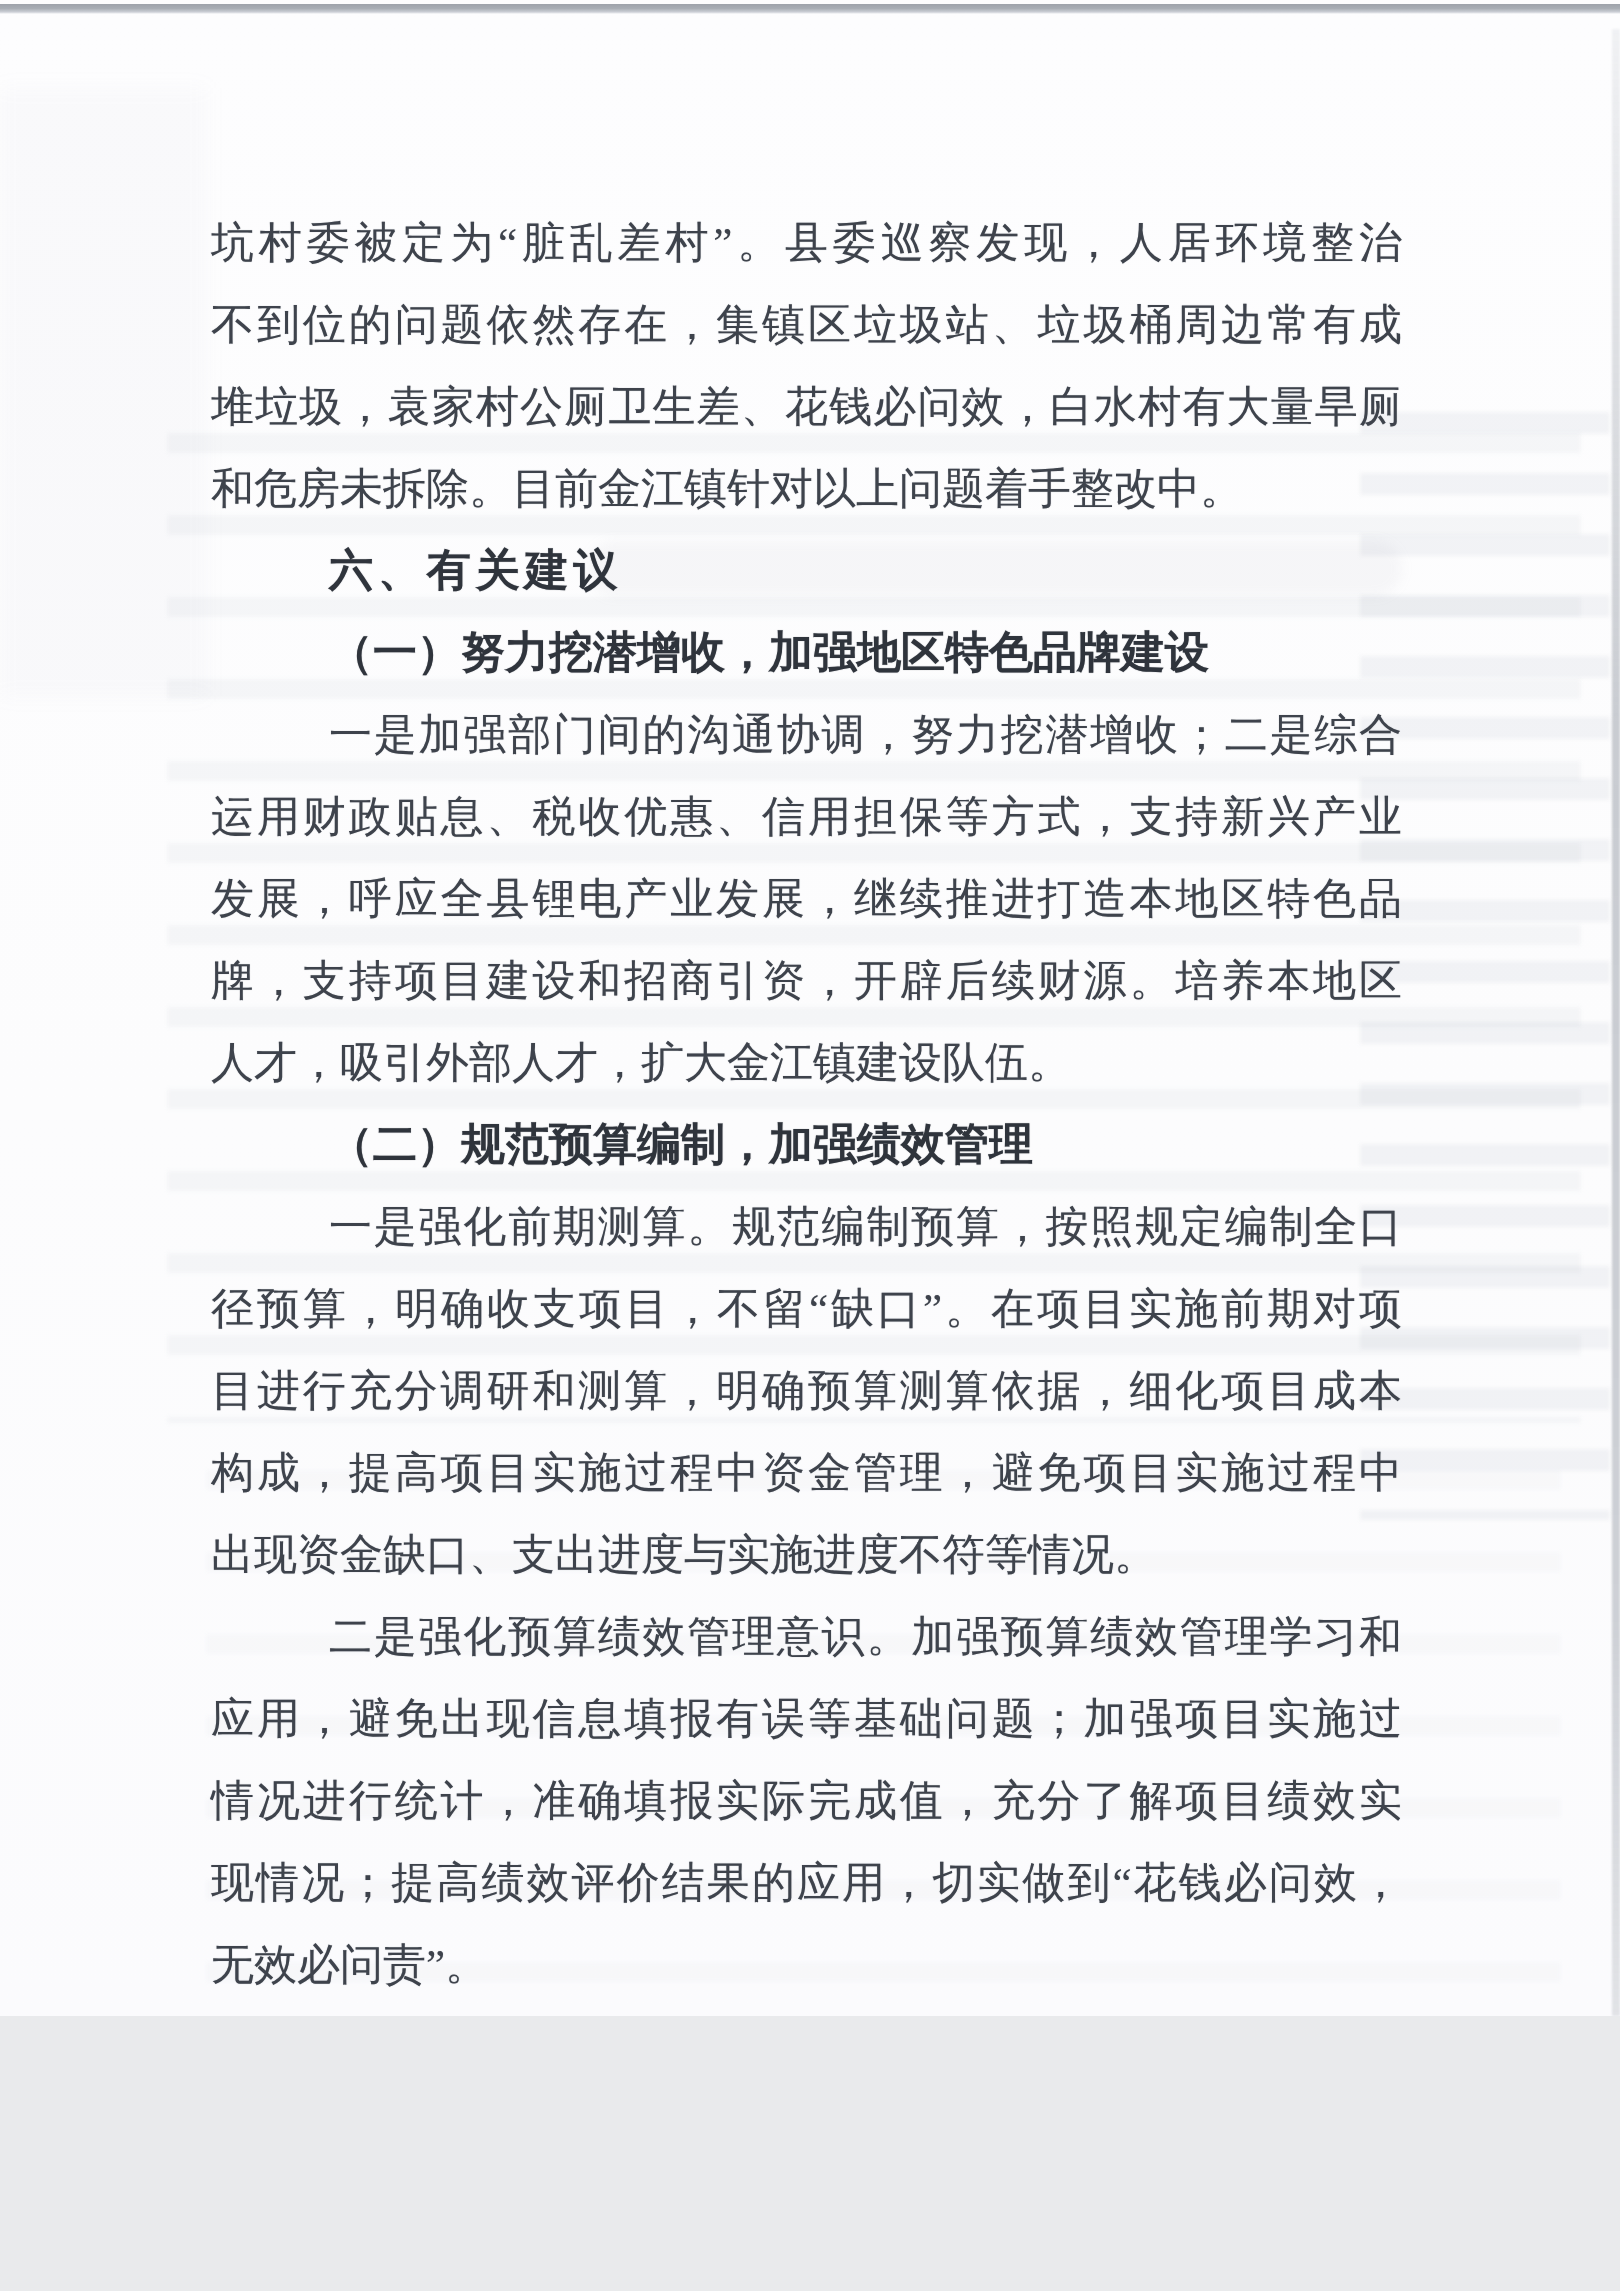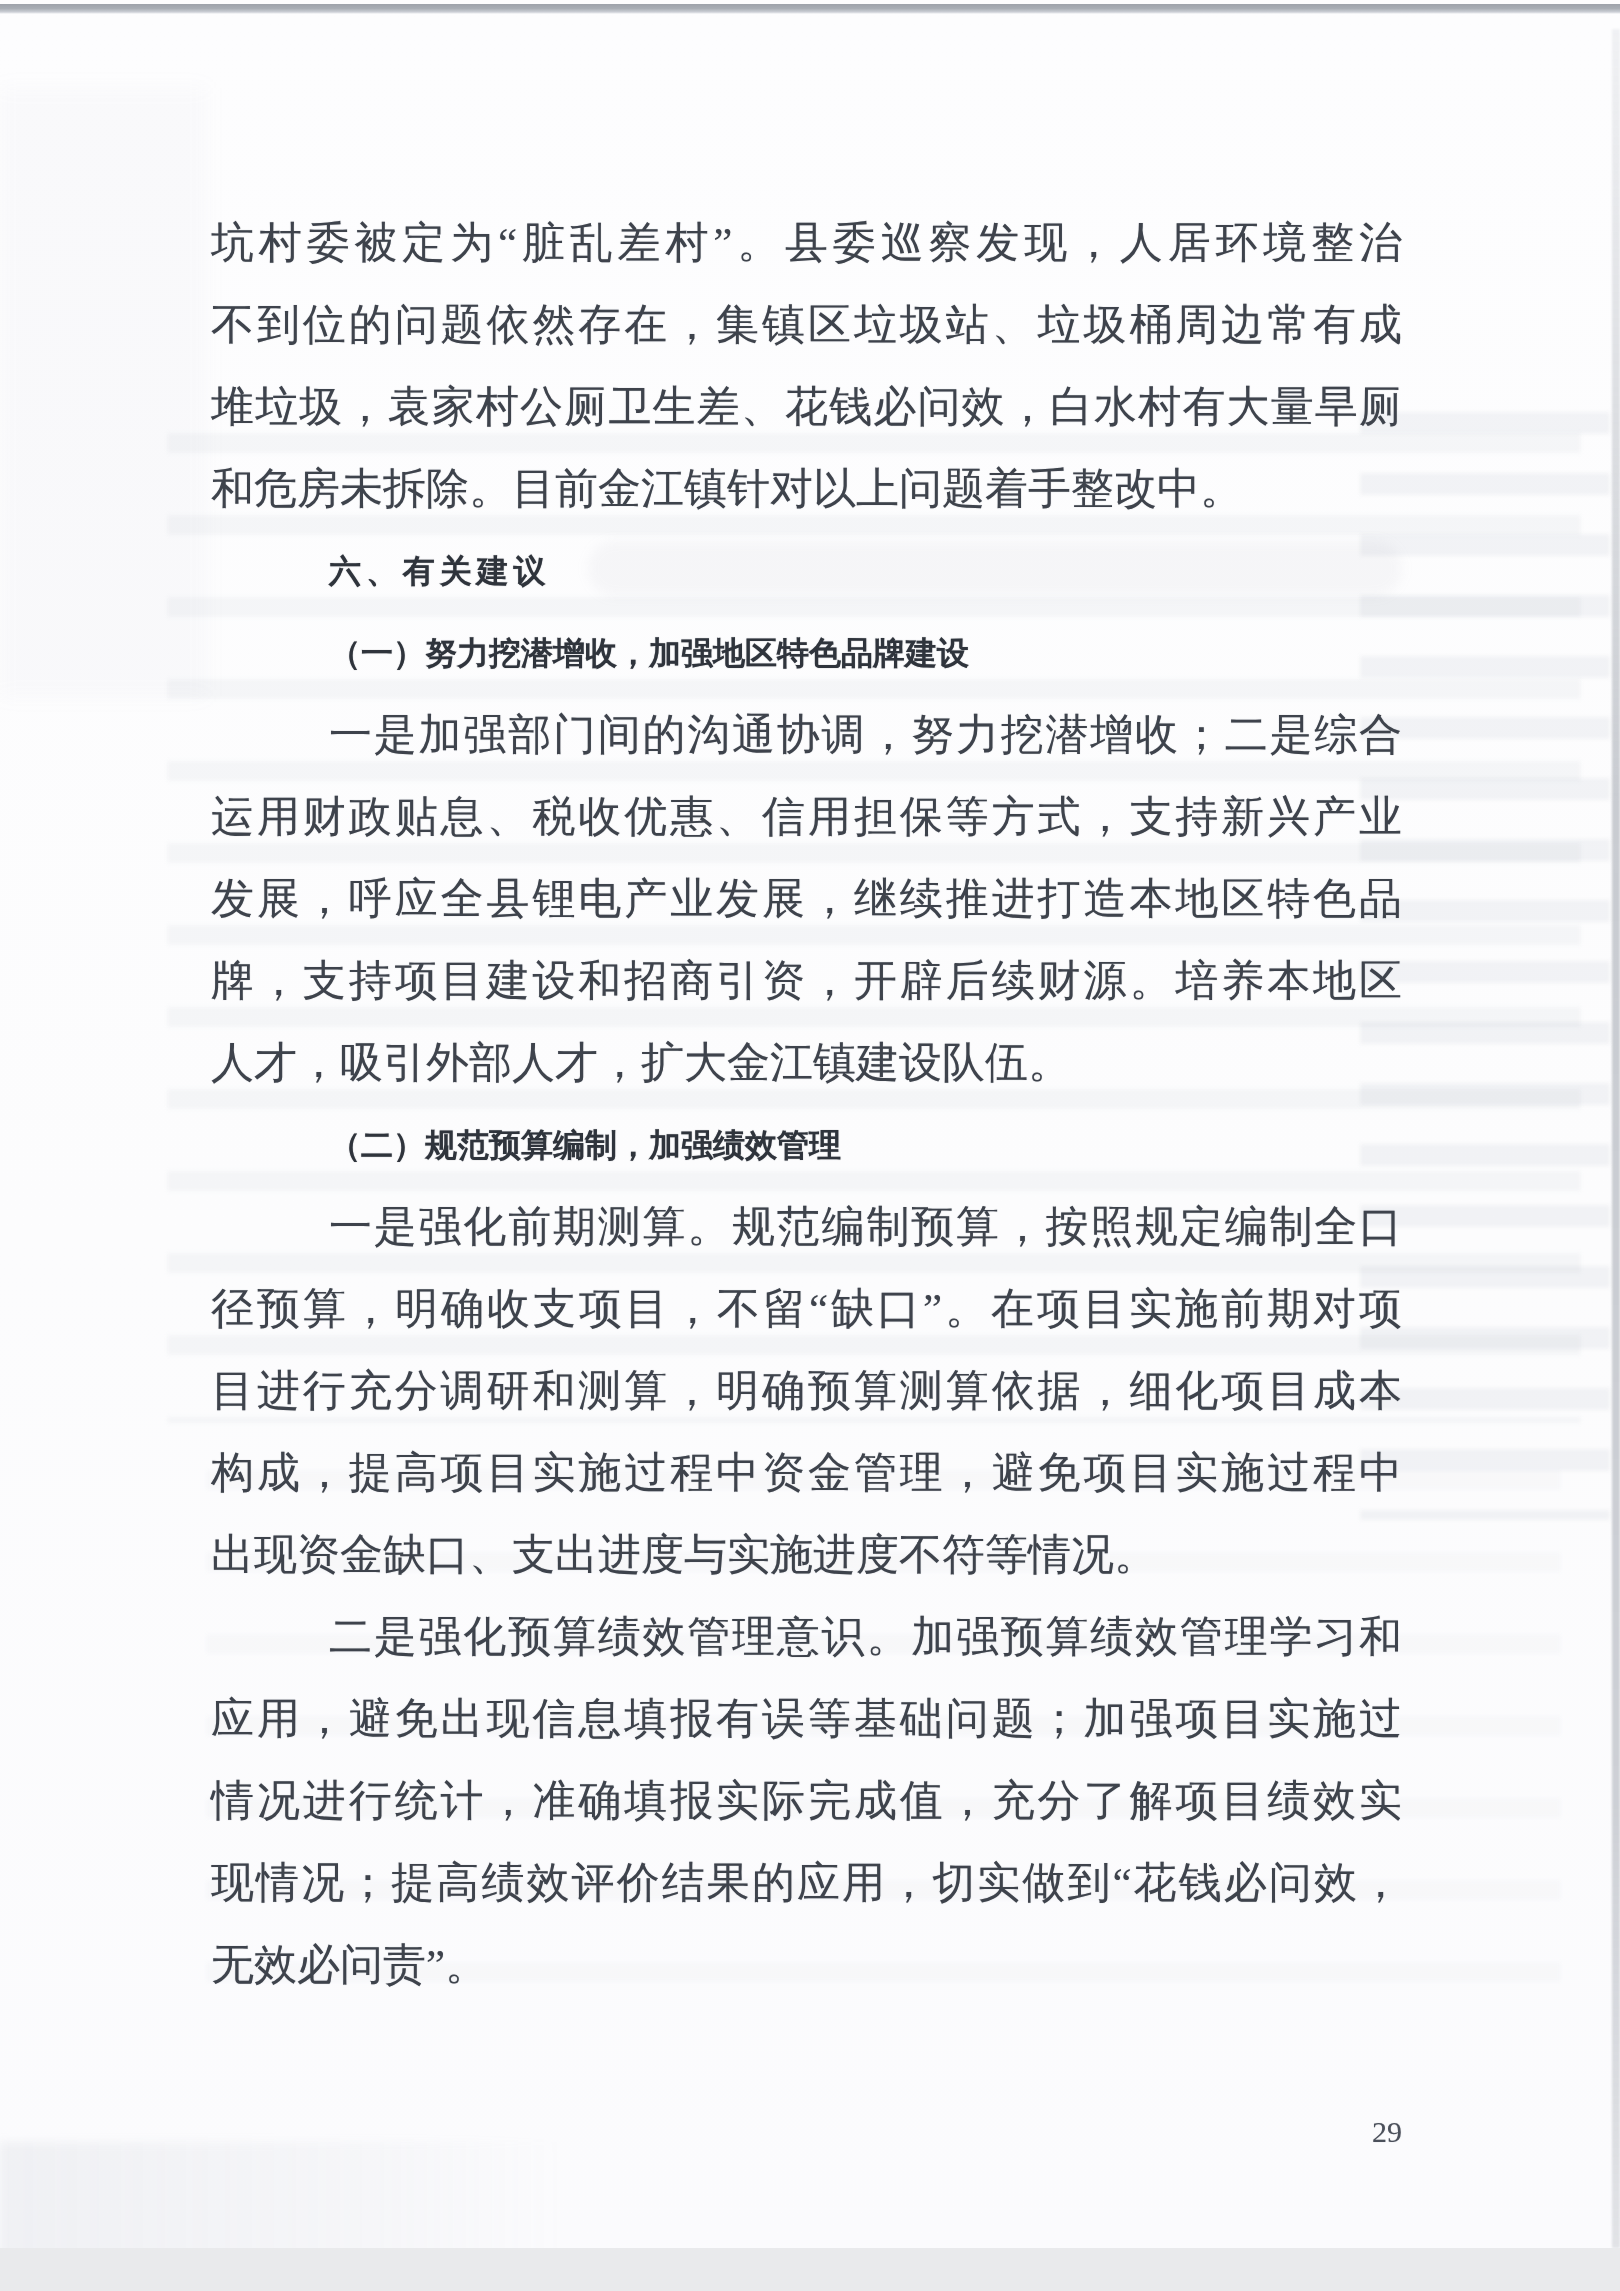--- a/index.html
+++ b/index.html
@@ -1,19 +1,19 @@
 <!DOCTYPE html>
 <html><head>
 <meta charset="utf-8">
 <style>
   html, body { margin: 0; padding: 0; background: #e9eaec; }
   .page {
     position: relative;
     width: 1620px;
-    height: 2248px;
+    height: 2016px;
     margin: 0 auto;
     background: linear-gradient(180deg, #fdfdfe 0%, #fcfcfd 55%, #fbfbfd 100%);
     overflow: hidden;
     font-family: "Liberation Serif", "DejaVu Serif", serif;
   }
 
   
   .top-scan-line {
     position: absolute; left: 0; top: 3.9px; width: 100%; height: 9.8px;
     background: linear-gradient(180deg, #8d929b 0%, #9aa0a8 45%, #c3c7cf 80%, rgba(255,255,255,0) 100%);
@@ -75,21 +75,21 @@
   .line.j {
     text-align: justify;
     text-align-last: justify;
     text-justify: inter-character;
   }
   .line.indent { padding-left: 118px; }
   .line.heading {
     padding-left: 118px;
     font-weight: 700;
     color: #2f343c;
-    font-size: 32px;
+    font-size: 44px;
     text-shadow: 0 0 1px rgba(55,60,70,0.55);
   }
   .line.heading.h-black {
     font-weight: 800;
     letter-spacing: 4.9px;
   }
   .page-number {
     position: absolute;
     left: 211px;
     top: 2103px;

